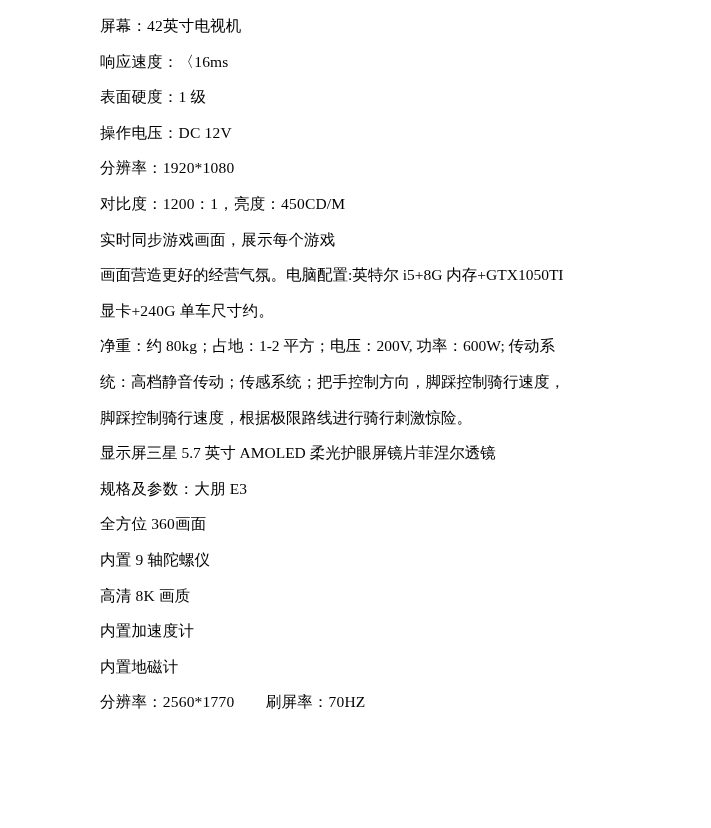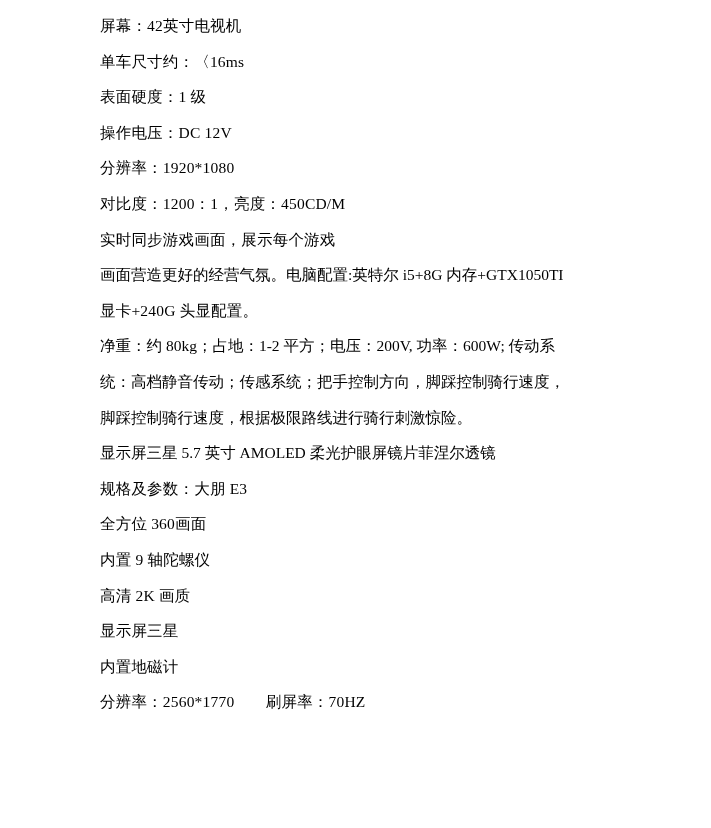--- a/index.html
+++ b/index.html
@@ -31,32 +31,32 @@
   }
   .line.tight {
     letter-spacing: 0px;
   }
 </style>
 </head>
 <body>
 
 <div id="doc">
   <div class="line">屏幕：42英寸电视机</div>
-  <div class="line">单车尺寸约：〈16ms</div>
+  <div class="line">响应速度：〈16ms</div>
   <div class="line">表面硬度：1 级</div>
   <div class="line">操作电压：DC 12V</div>
   <div class="line">分辨率：1920*1080</div>
   <div class="line">对比度：1200：1，亮度：450CD/M</div>
   <div class="line">实时同步游戏画面，展示每个游戏</div>
   <div class="line tight">画面营造更好的经营气氛。电脑配置:英特尔 i5+8G 内存+GTX1050TI</div>
-  <div class="line">显卡+240G 头显配置。</div>
+  <div class="line">显卡+240G 单车尺寸约。</div>
   <div class="line tight">净重：约 80kg；占地：1-2 平方；电压：200V, 功率：600W; 传动系</div>
   <div class="line tight">统：高档静音传动；传感系统；把手控制方向，脚踩控制骑行速度，</div>
   <div class="line tight">脚踩控制骑行速度，根据极限路线进行骑行刺激惊险。</div>
   <div class="line tight">显示屏三星 5.7 英寸 AMOLED 柔光护眼屏镜片菲涅尔透镜</div>
   <div class="line">规格及参数：大朋 E3</div>
   <div class="line">全方位 360画面</div>
   <div class="line">内置 9 轴陀螺仪</div>
-  <div class="line">高清 2K 画质</div>
-  <div class="line">显示屏三星</div>
+  <div class="line">高清 8K 画质</div>
+  <div class="line">内置加速度计</div>
   <div class="line">内置地磁计</div>
   <div class="line">分辨率：2560*1770　　刷屏率：70HZ</div>
 </div>
 
 </body></html>

